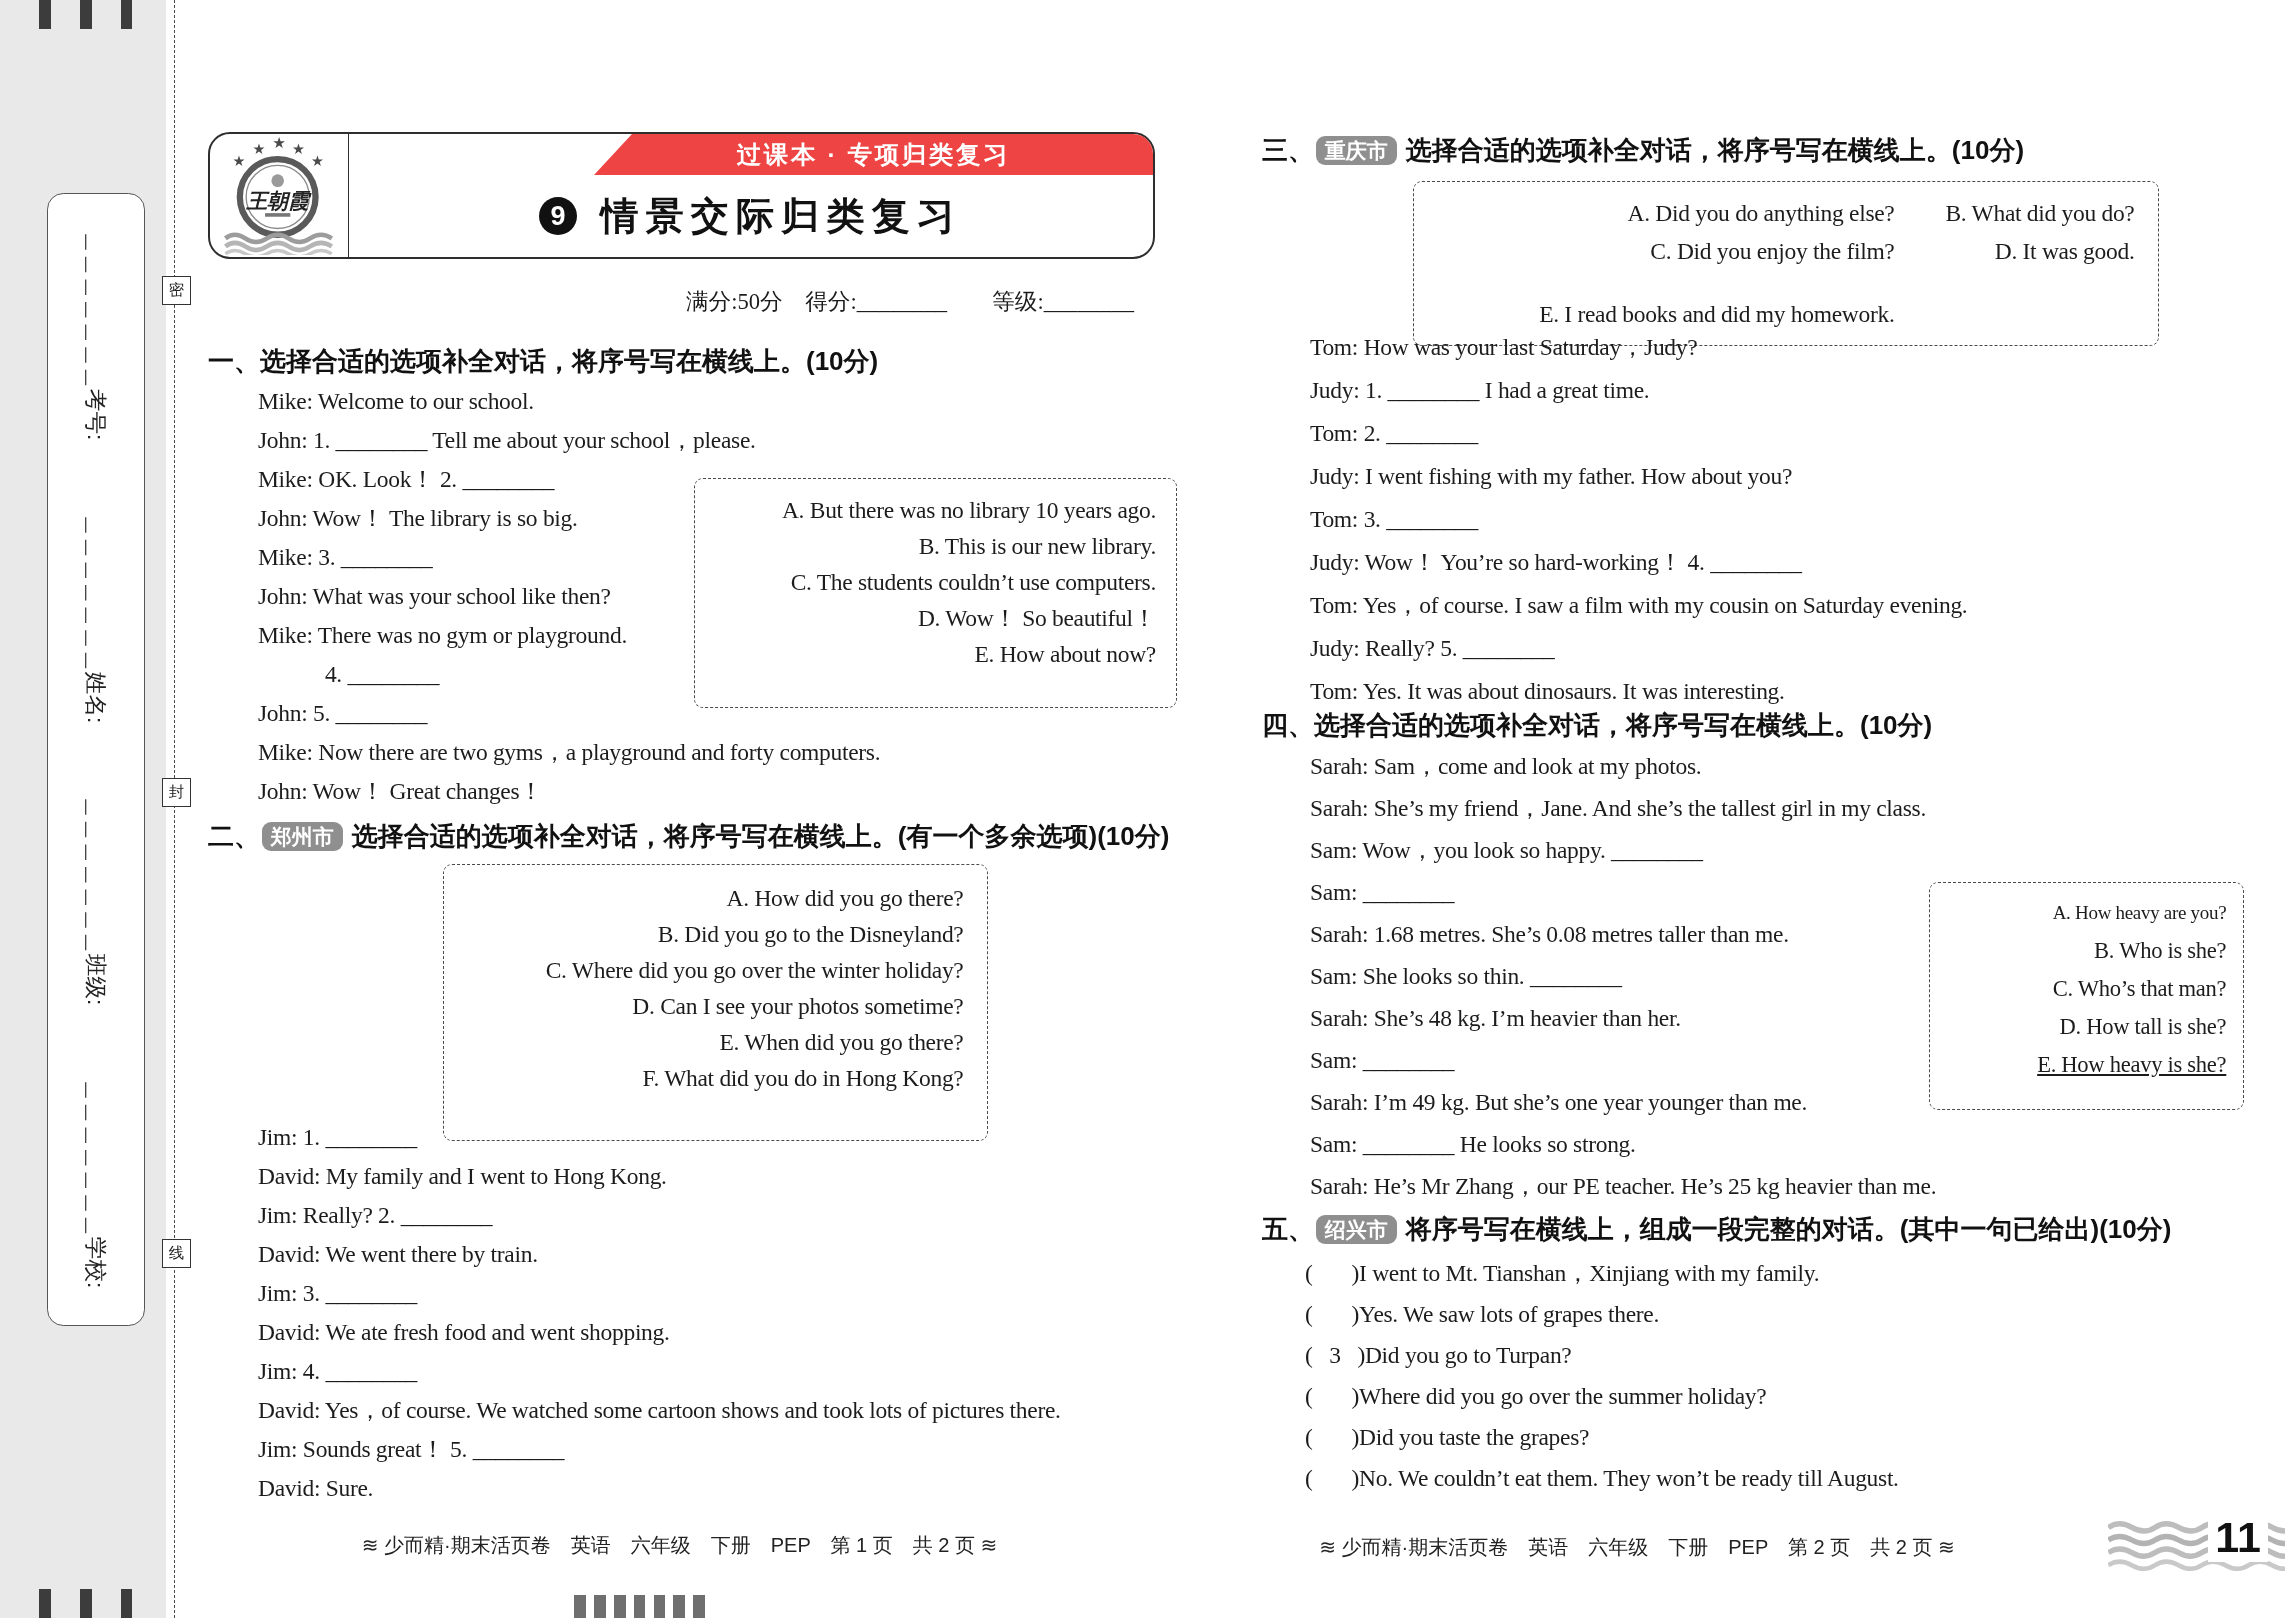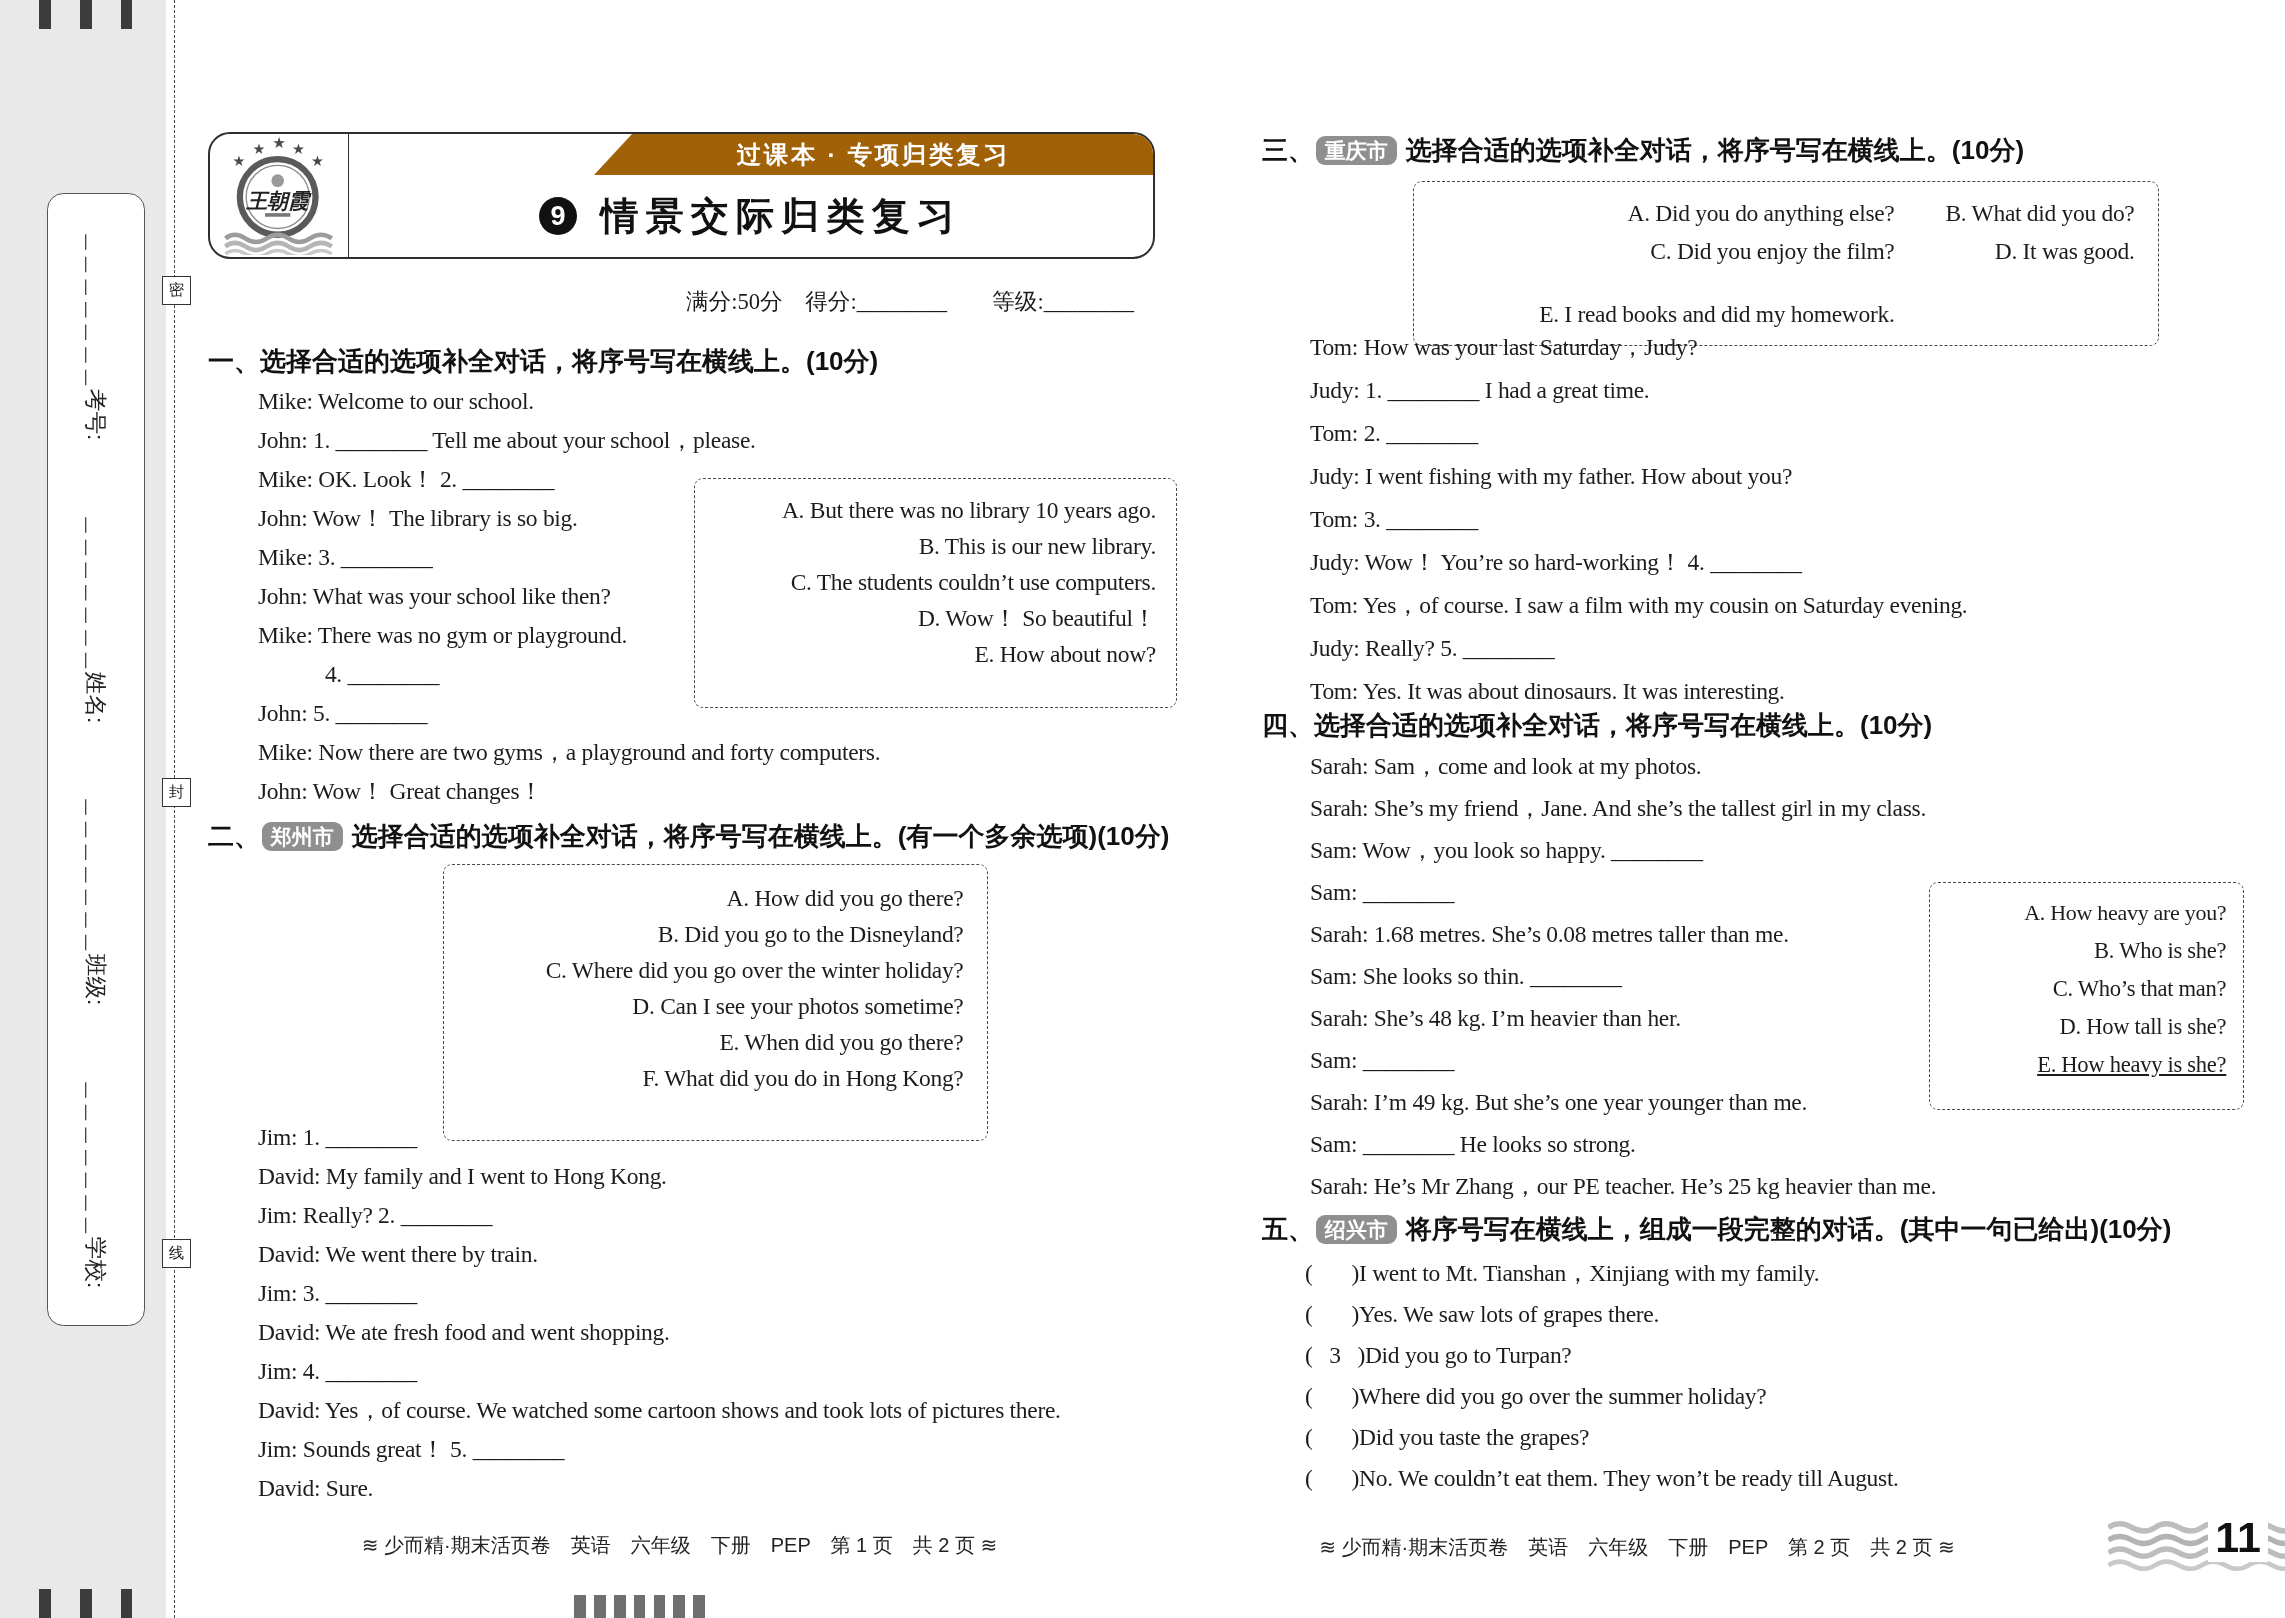--- a/index.html
+++ b/index.html
@@ -20,21 +20,21 @@
   .vfield .rot{transform:rotate(90deg);white-space:nowrap;font-size:22.6px;color:#222;
                font-family:"Liberation Sans",sans-serif;}
   .bottom-bars{display:flex;gap:8.1px;}
   .bottom-bars div{width:11.8px;height:23.5px;background:#6f6f6f;}
 
   
   .header-box{left:208px;top:132px;width:943px;height:123px;border:2.7px solid #2e2e2e;
               border-radius:22px;background:#fff;overflow:hidden;}
   .logo-cell{position:absolute;left:0;top:0;width:138px;height:100%;border-right:1.8px solid #2e2e2e;
              display:flex;align-items:center;justify-content:center;}
-  .banner{position:absolute;right:0;top:0;width:559px;height:41px;background:#a16207;color:#fff;
+  .banner{position:absolute;right:0;top:0;width:559px;height:41px;background:#ef4444;color:#fff;
           display:flex;align-items:center;justify-content:center;font-size:24.4px;font-weight:bold;
           letter-spacing:2.7px;clip-path:polygon(38px 0,100% 0,100% 100%,0 100%);}
   .title-row{position:absolute;left:138px;right:0;top:41px;bottom:0;display:flex;
              align-items:center;justify-content:center;gap:23.5px;}
   .num-circle{width:38px;height:38px;border-radius:50%;background:#111;color:#fff;display:flex;
               align-items:center;justify-content:center;font-size:27px;font-weight:bold;}
   .main-title{font-size:38px;font-weight:bold;letter-spacing:7.2px;color:#111;}
 
   
   .serif{font-family:"Liberation Serif",serif;}
@@ -227,21 +227,21 @@
       <div class="dline">Sam: ________</div>
       <div class="dline">Sarah: 1.68 metres. She’s 0.08 metres taller than me.</div>
       <div class="dline">Sam: She looks so thin. ________</div>
       <div class="dline">Sarah: She’s 48 kg. I’m heavier than her.</div>
       <div class="dline">Sam: ________</div>
       <div class="dline">Sarah: I’m 49 kg. But she’s one year younger than me.</div>
       <div class="dline">Sam: ________ He looks so strong.</div>
       <div class="dline">Sarah: He’s Mr Zhang，our PE teacher. He’s 25 kg heavier than me.</div>
     </div>
   <div class="abs serif opt-box" style="left:1929px;top:882px;width:280px;height:204px;padding:11px 16.3px;">
-      <div class="oline" style="line-height:38px;font-size:22px;">A. How heavy are you?</div>
+      <div class="oline" style="line-height:38px;font-size:19px;">A. How heavy are you?</div>
       <div class="oline" style="line-height:38px;font-size:22.6px;">B. Who is she?</div>
       <div class="oline" style="line-height:38px;font-size:22.6px;">C. Who’s that man?</div>
       <div class="oline" style="line-height:38px;font-size:22.6px;">D. How tall is she?</div>
       <div class="oline" style="line-height:38px;font-size:22.6px;text-decoration:underline;">E. How heavy is she?</div>
     </div>
 
   <div class="abs sec-head" style="left:1262px;top:1212px;">
     <span>五、</span>
       <span class="badge" style="margin-left:-7.2px;">绍兴市</span>
       <span>将序号写在横线上，组成一段完整的对话。(其中一句已给出)(10分)</span>

